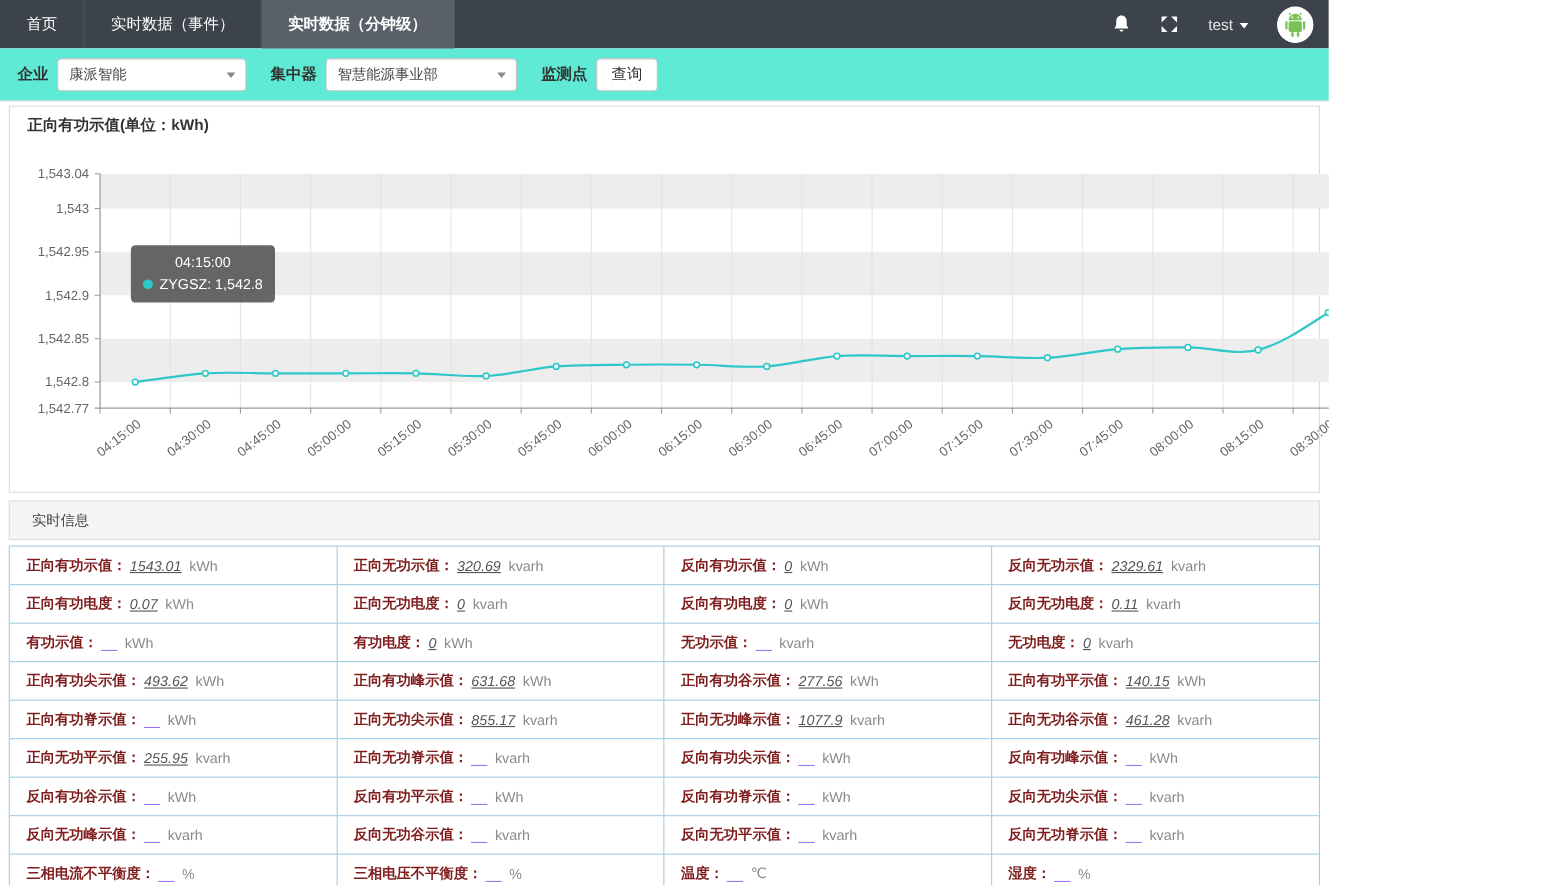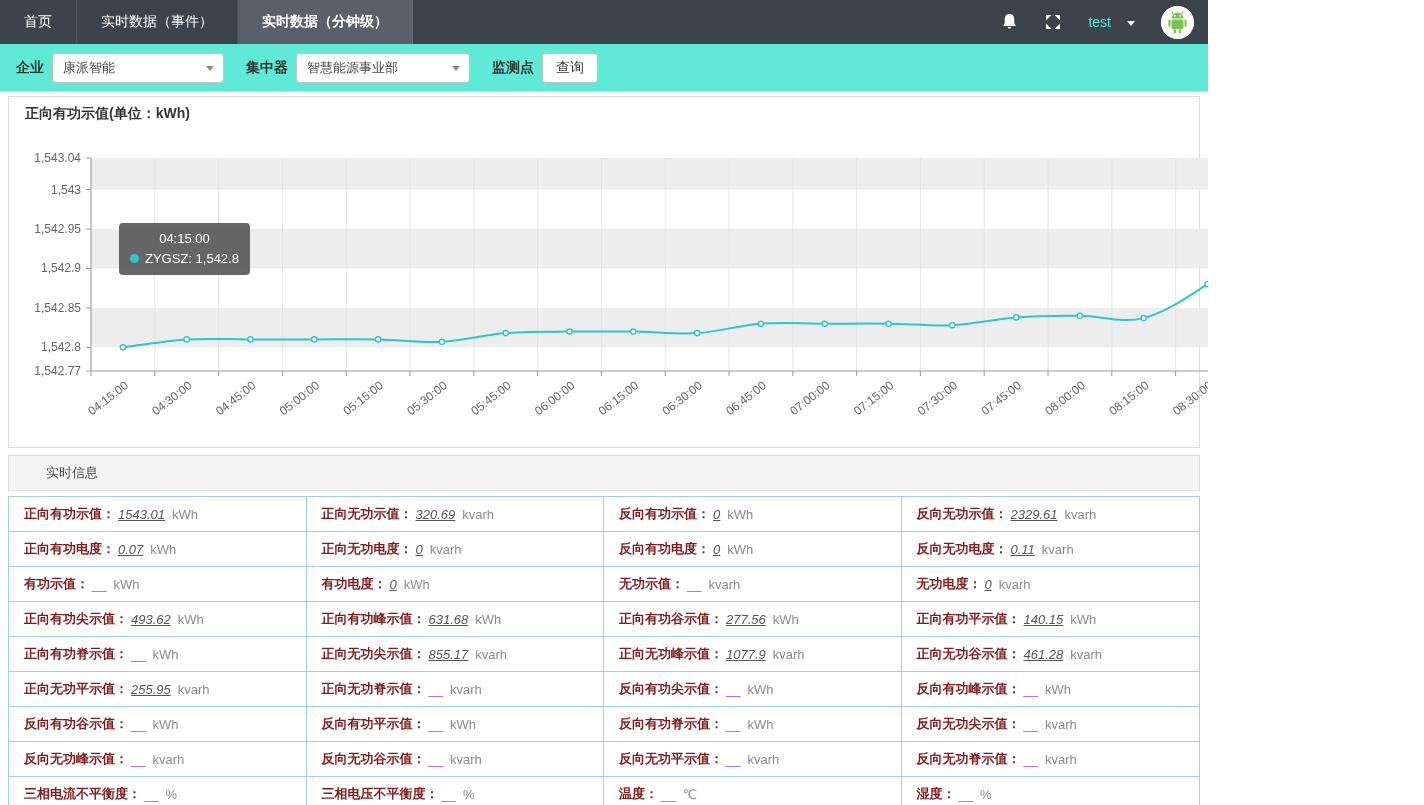--- a/index.html
+++ b/index.html
@@ -7,21 +7,21 @@
         font-family:"Liberation Sans","DejaVu Sans",sans-serif;}
 
   
   .navbar{display:flex;align-items:stretch;height:44px;background:#3d434a;}
   .nav-tabs{display:flex;align-items:stretch;}
   .tab{display:flex;align-items:center;padding:0 24px;color:#fff;font-size:14px;
        cursor:pointer;border-right:1px solid rgba(255,255,255,0.08);}
   .tab.active{background:#596069;font-weight:bold;}
   .nav-right{margin-left:auto;display:flex;align-items:center;gap:26px;padding-right:14px;}
   .nav-ico{display:flex;align-items:center;cursor:pointer;}
-  .user{display:flex;align-items:center;color:#5eead4;font-size:14px;gap:16px;cursor:pointer;}
+  .user{display:flex;align-items:center;color:#e5e5e5;font-size:14px;gap:6px;cursor:pointer;}
   .caret-w{width:0;height:0;border-left:4px solid transparent;border-right:4px solid transparent;
            border-top:5px solid #fff;margin-top:2px;}
   .avatar{width:33px;height:33px;border-radius:50%;overflow:hidden;background:#fff;}
 
   
   .filterbar{display:flex;align-items:center;height:47px;background:#5eead4;
              border-bottom:1px solid #dcdcdc;box-shadow:0 1px 2px rgba(0,0,0,0.06);
              padding-left:16px;}
   .f-label{font-size:14px;font-weight:bold;color:#333;margin-right:8px;}
   .select{position:relative;height:28px;line-height:28px;border:1px solid #c5c5c5;border-radius:4px;
@@ -35,21 +35,21 @@
   .chart-panel{position:relative;margin:4px 8px 0 8px;height:350px;border:1px solid #ddd;background:#fff;}
   .chart-title{position:absolute;top:8px;left:16px;font-size:14px;font-weight:bold;color:#333;}
   .chart-svg{position:absolute;top:0;left:0;}
   .tooltip{position:absolute;left:110px;top:126px;background:rgba(80,80,80,0.87);border-radius:4px;
            color:#fff;font-size:13px;padding:6px 11px;line-height:1.55;white-space:nowrap;pointer-events:none;}
   .tooltip .tt-time{text-align:center;}
   .tt-dot{display:inline-block;width:9px;height:9px;border-radius:50%;background:#2ec7c9;margin-right:6px;}
 
   
   .info-bar{margin:7px 8px 0 8px;height:34px;line-height:34px;background:#f5f5f5;
-            border:1px solid #ddd;font-size:13px;color:#444;padding-left:37px;}
+            border:1px solid #ddd;font-size:13px;color:#444;padding-left:20px;}
   .info-grid{margin:5px 8px 0 8px;height:309px;overflow:hidden;border:1px solid #a4cde9;
              display:grid;grid-template-columns:repeat(4,1fr);grid-auto-rows:35px;background:#fff;}
   .cell{display:flex;align-items:center;padding-left:15px;
         border-right:1px solid #a4cde9;border-bottom:1px solid #a4cde9;overflow:hidden;}
   .cell:nth-child(4n){border-right:none;}
   .lbl{font-size:13px;font-weight:bold;color:#7f1d1d;white-space:nowrap;}
   .val{font-size:13px;font-style:italic;text-decoration:underline;color:#555;margin:0 7px 0 3px;white-space:nowrap;}
   .val.empty{font-style:normal;text-decoration:none;color:#8b5cf6;}
   .unit{font-size:13px;color:#8a8a8a;white-space:nowrap;}
 </style>

